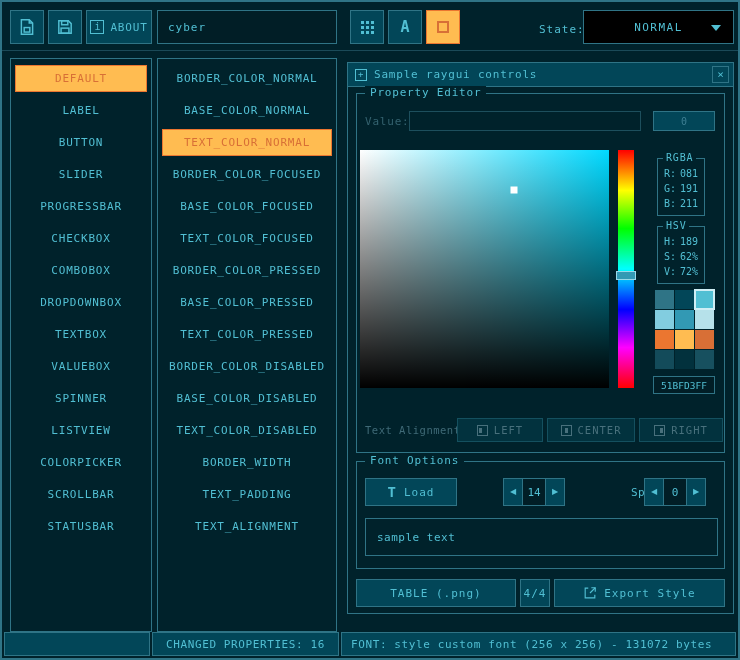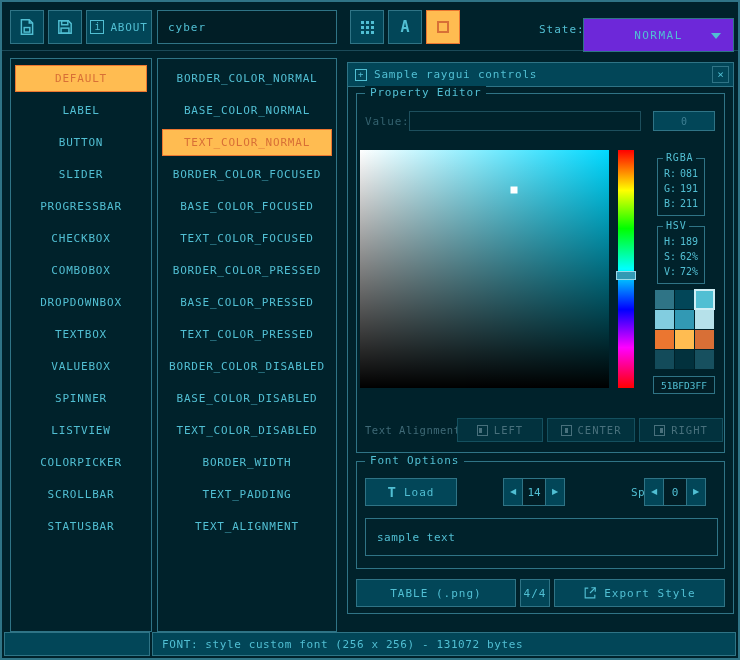--- a/index.html
+++ b/index.html
@@ -30,23 +30,23 @@
   .tinput {
     position:absolute; background:#011e26; border:1px solid #2f7486;
     color:#51bfd3; font-size:11px; letter-spacing:1px; padding:0 10px;
   }
   .grid-icon { display:grid; grid-template-columns:repeat(3,3px); grid-auto-rows:3px; gap:2px; }
   .grid-icon i { background:#51bfd3; }
   .sq-icon { width:12px; height:12px; border:2px solid currentColor; }
   .state-label { position:absolute; left:537px; top:21px; font-size:11px; letter-spacing:1px; }
   .dropdown {
     position:absolute; left:581px; top:8px; width:151px; height:34px;
-    background:#6d28d9; border:1px solid #2f7486;
+    background:#000000; border:1px solid #2f7486;
     display:flex; align-items:center; justify-content:center;
-    font-size:11px; letter-spacing:1.5px;margin-top:8px;
+    font-size:11px; letter-spacing:1.5px;
   }
   .dd-arrow {
     position:absolute; right:12px; top:14px; width:0; height:0;
     border-left:5px solid transparent; border-right:5px solid transparent;
     border-top:6px solid #51bfd3;
   }
 
   
   .list {
     position:absolute; top:56px; height:574px;
@@ -407,18 +407,21 @@
         <path d="M9.5 2 H14 V6.5"></path>
       </svg>
       <span>Export Style</span>
     </button>
   </div>
 
   <div class="statusbar">
     <div class="seg" style="width:146px">
         <span></span>
       </div>
+    <div class="seg center" style="width:187px">
+        <span>CHANGED PROPERTIES: 16</span>
+      </div>
     <div class="seg padded" style="flex:1">
         <span>FONT: style custom font (256 x 256) - 131072 bytes</span>
       </div>
   </div>
 
 </div>
 
 </body></html>

